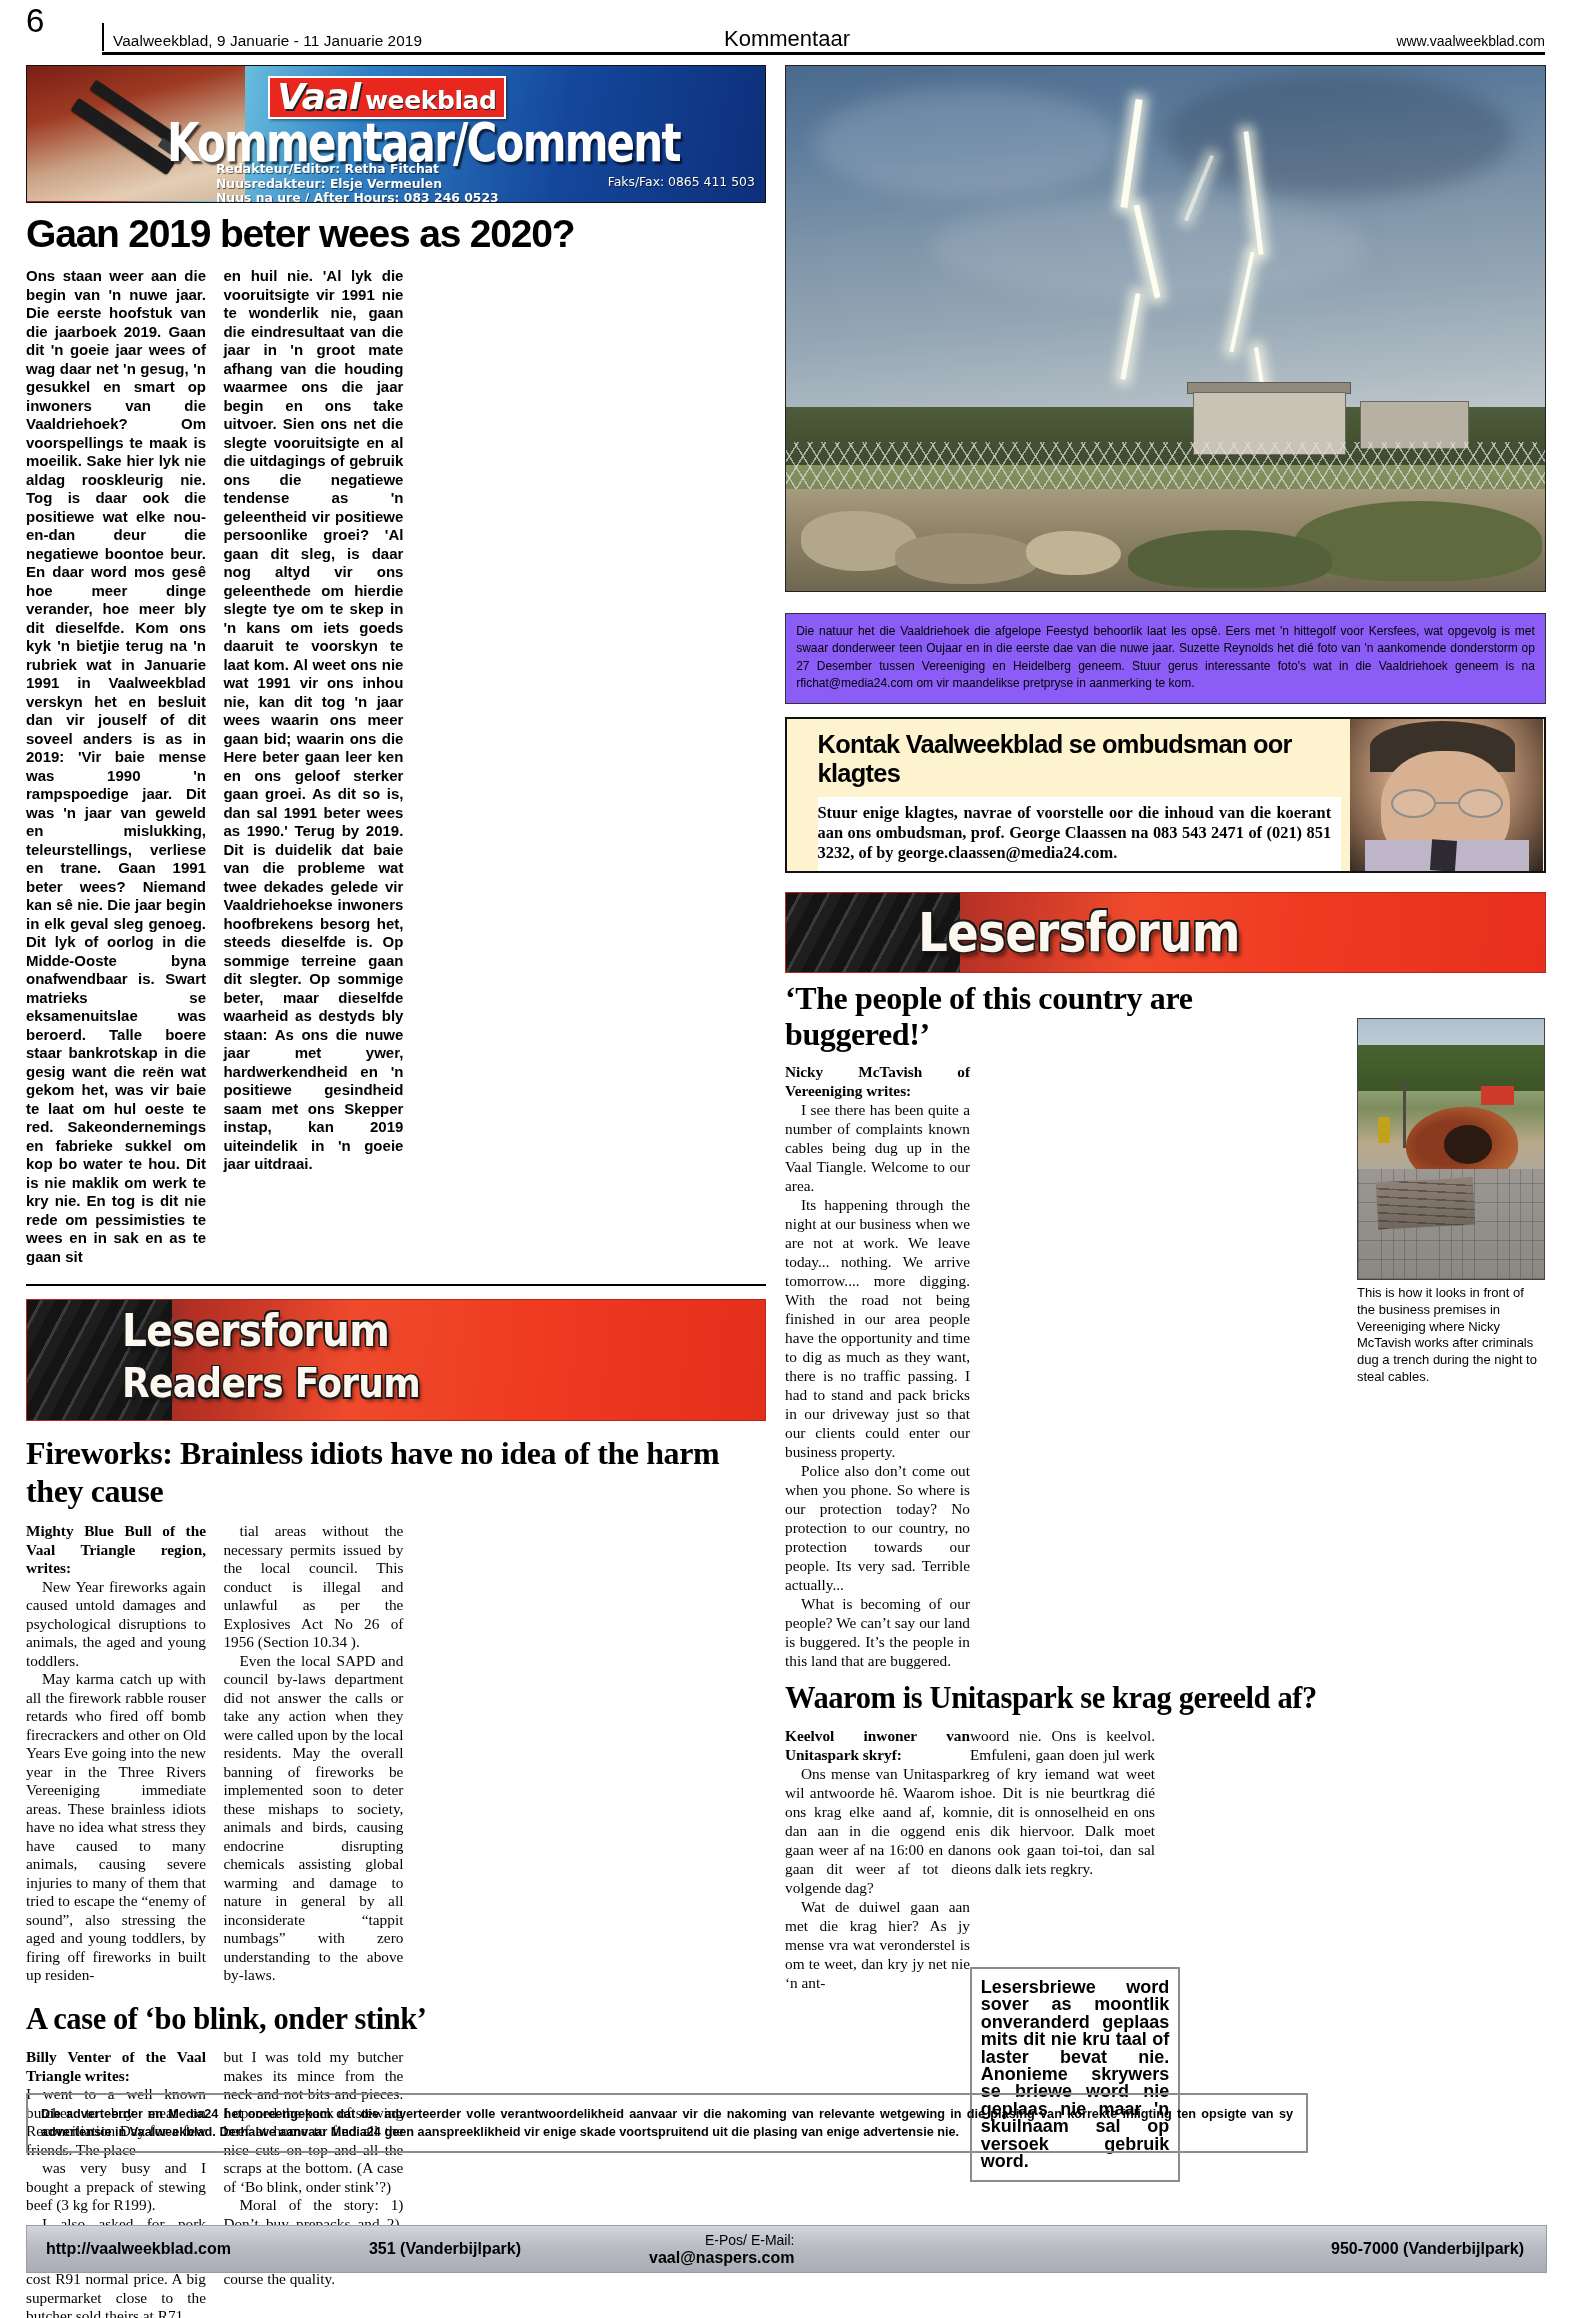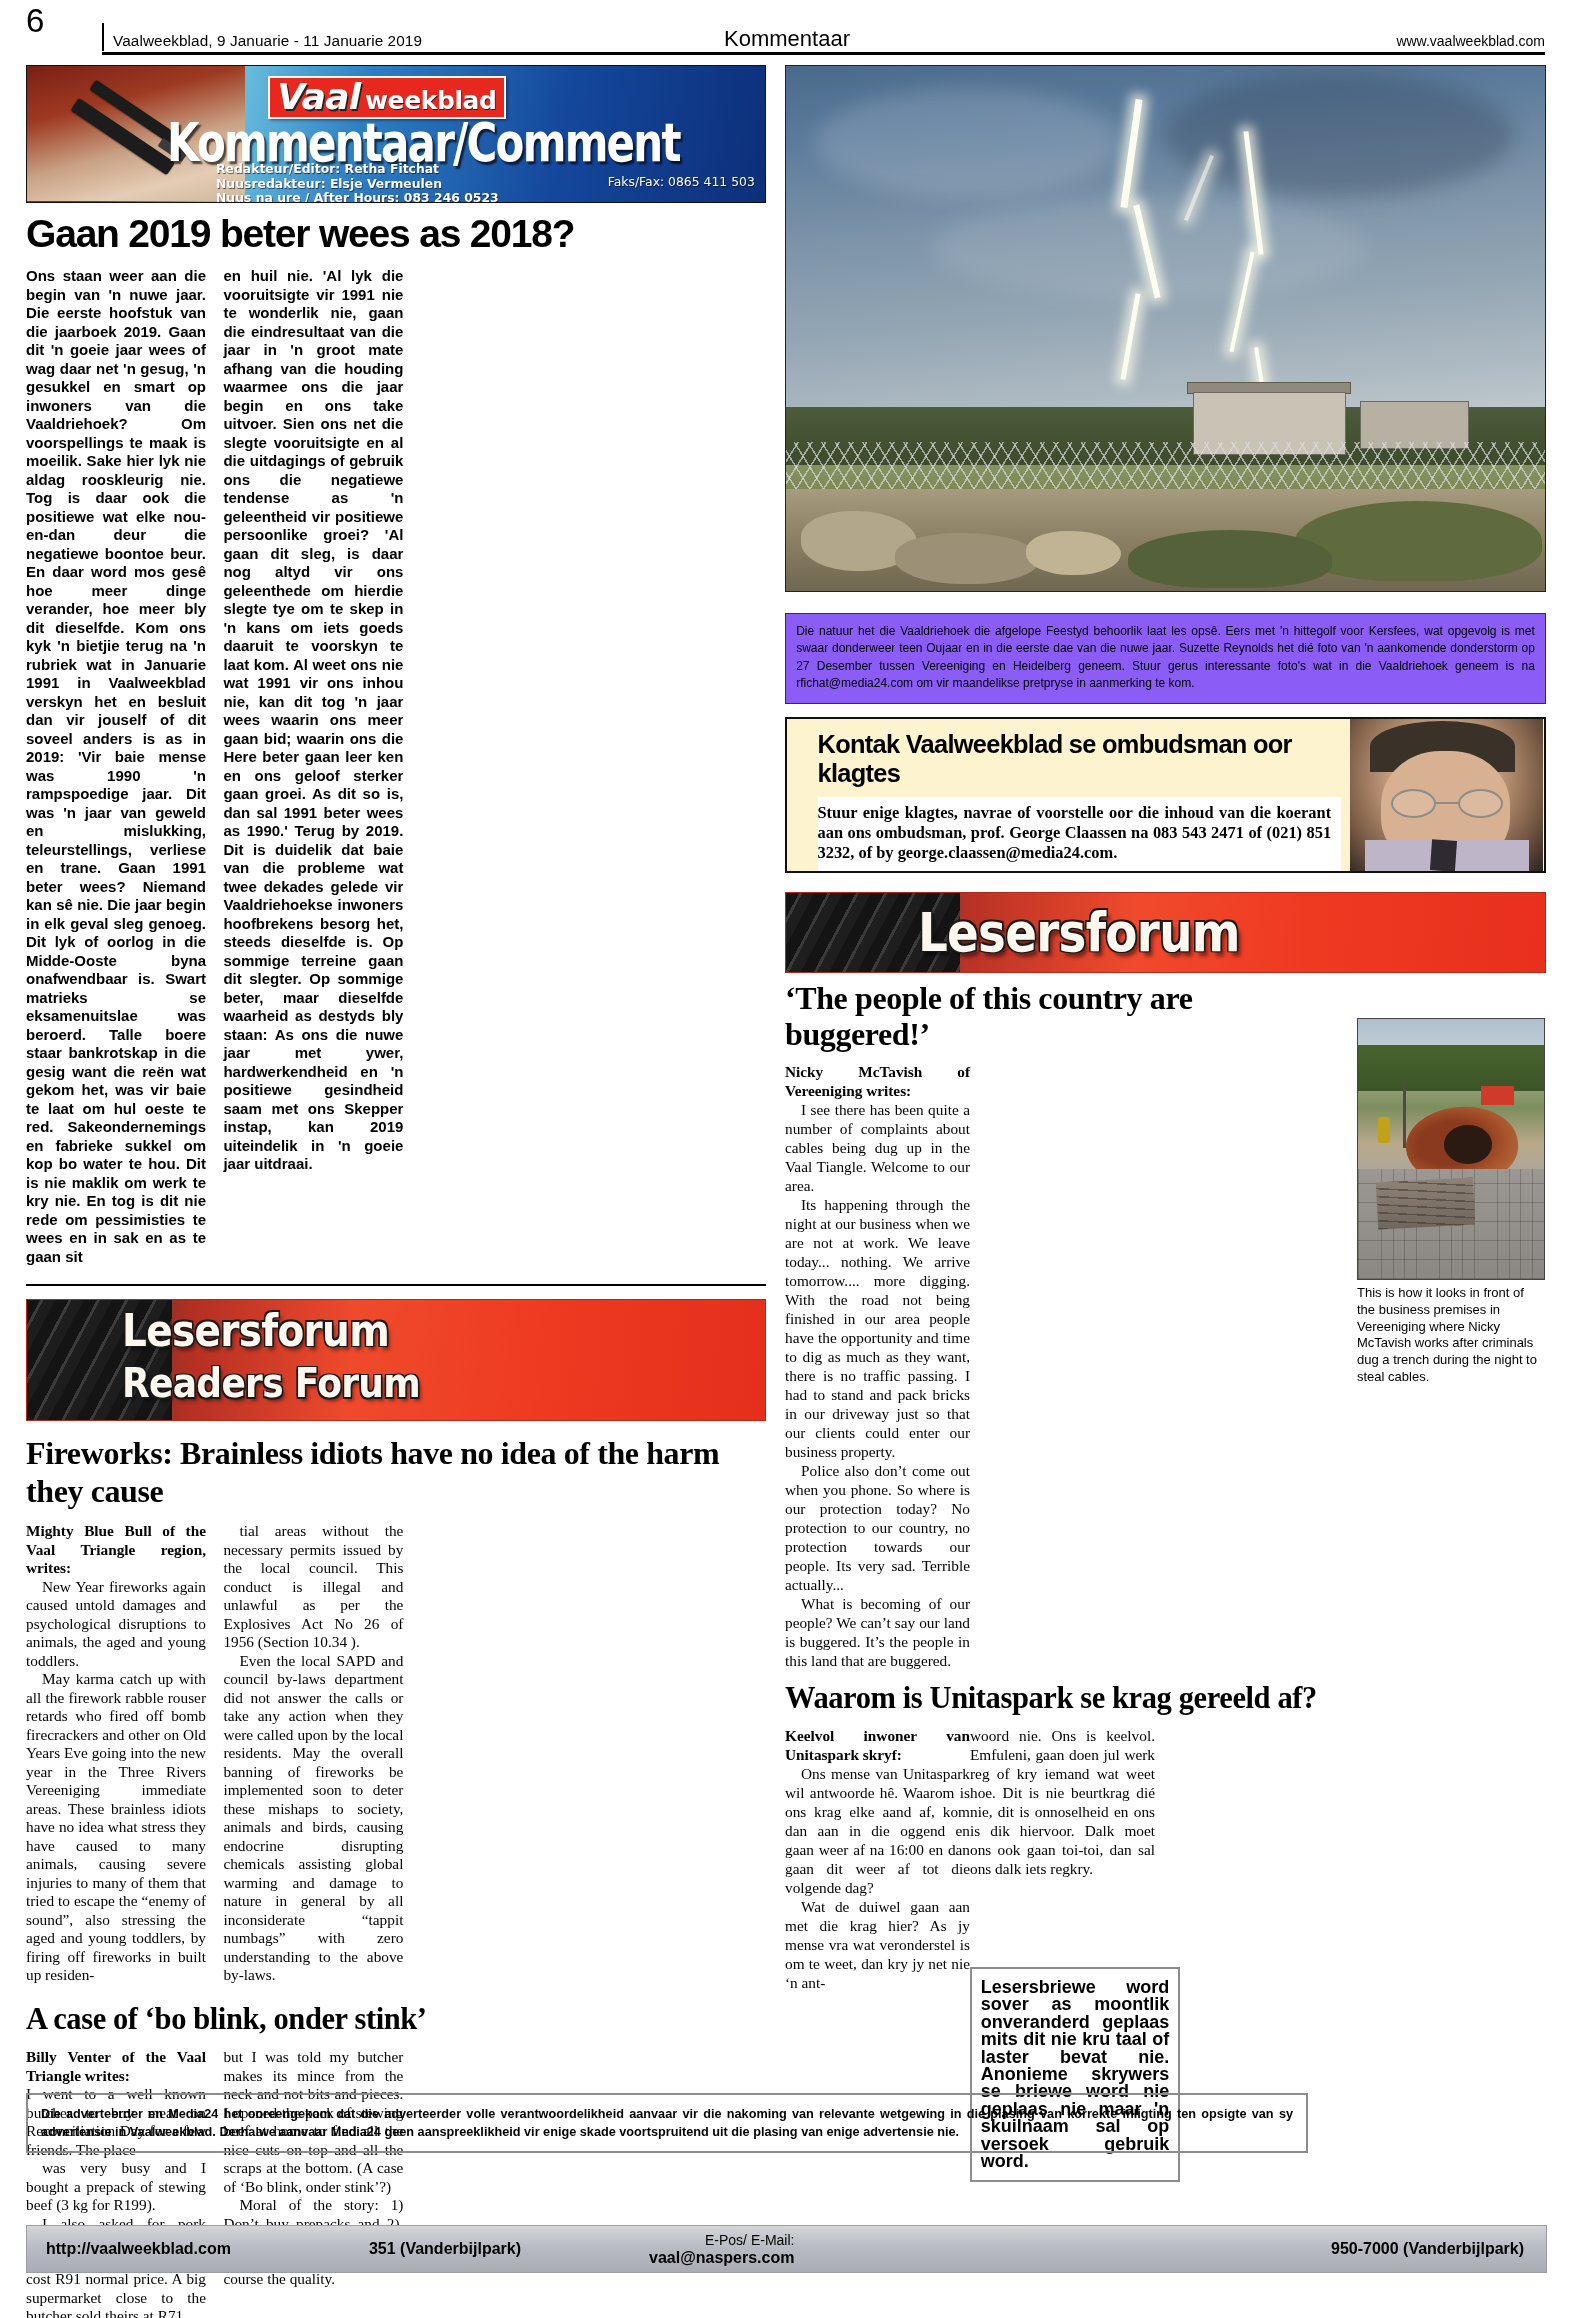--- a/index.html
+++ b/index.html
@@ -410,21 +410,21 @@
     </div>
     <div class="mh-title">Kommentaar/Comment</div>
     <div class="mh-credits">
       <div>Redakteur/Editor: Retha Fitchat</div>
       <div>Nuusredakteur: Elsje Vermeulen</div>
       <div>Nuus na ure / After Hours:  083 246 0523</div>
     </div>
     <div class="mh-fax">Faks/Fax: 0865 411 503</div>
   </div>
 
-  <div class="main-headline">Gaan 2019 beter wees as 2018?</div>
+  <div class="main-headline">Gaan 2019 beter wees as 2020?</div>
 
   <div class="lede-cols">
     <div class="lede-col">
       <p>Ons staan weer aan die begin van 'n nuwe jaar. Die eerste hoofstuk van die jaarboek 2019. Gaan dit 'n goeie jaar wees of wag daar net 'n gesug, 'n gesukkel en smart op inwoners van die Vaaldriehoek? Om voorspellings te maak is moeilik. Sake hier lyk nie aldag rooskleurig nie. Tog is daar ook die positiewe wat elke nou-en-dan deur die negatiewe boontoe beur. En daar word mos gesê hoe meer dinge verander, hoe meer bly dit dieselfde. Kom ons kyk 'n bietjie terug na 'n rubriek wat in Januarie 1991 in Vaalweekblad verskyn het en besluit dan vir jouself of dit soveel anders is as in 2019: 'Vir baie mense was 1990 'n rampspoedige jaar. Dit was 'n jaar van geweld en mislukking, teleurstellings, verliese en trane. Gaan 1991 beter wees? Niemand kan sê nie. Die jaar begin in elk geval sleg genoeg. Dit lyk of oorlog in die Midde-Ooste byna onafwendbaar is. Swart matrieks se eksamenuitslae was beroerd. Talle boere staar bankrotskap in die gesig want die reën wat gekom het, was vir baie te laat om hul oeste te red. Sakeondernemings en fabrieke sukkel om kop bo water te hou. Dit is nie maklik om werk te kry nie. En tog is dit nie rede om pessimisties te wees en in sak en as te gaan sit</p>
     </div>
     <div class="lede-col">
       <p>en huil nie. 'Al lyk die vooruitsigte vir 1991 nie te wonderlik nie, gaan die eindresultaat van die jaar in 'n groot mate afhang van die houding waarmee ons die jaar begin en ons take uitvoer. Sien ons net die slegte vooruitsigte en al die uitdagings of gebruik ons die negatiewe tendense as 'n geleentheid vir positiewe persoonlike groei? 'Al gaan dit sleg, is daar nog altyd vir ons geleenthede om hierdie slegte tye om te skep in 'n kans om iets goeds daaruit te voorskyn te laat kom. Al weet ons nie wat 1991 vir ons inhou nie, kan dit tog 'n jaar wees waarin ons meer gaan bid; waarin ons die Here beter gaan leer ken en ons geloof sterker gaan groei. As dit so is, dan sal 1991 beter wees as 1990.' Terug by 2019. Dit is duidelik dat baie van die probleme wat twee dekades gelede vir Vaaldriehoekse inwoners hoofbrekens besorg het, steeds dieselfde is. Op sommige terreine gaan dit slegter. Op sommige beter, maar dieselfde waarheid as destyds bly staan: As ons die nuwe jaar met ywer, hardwerkendheid en 'n positiewe gesindheid saam met ons Skepper instap, kan 2019 uiteindelik in 'n goeie jaar uitdraai.</p>
     </div>
   </div>
 
@@ -517,21 +517,21 @@
     <div class="lf-keys"></div>
     <div class="lf-word">Lesersforum</div>
   </div>
 
   <div style="display:flex; gap:19px;">
     <div style="width:553px;">
       <div class="serif-headline h-buggered">‘The people of this country are buggered!’</div>
       <div class="rv-cols" style="gap:19px;">
         <div class="rv-col">
           <p class="byline">Nicky McTavish of Vereeniging writes:</p>
-          <p class="indent">I see there has been quite a number of complaints about cables being dug up in the Vaal Tiangle. Welcome to our area.</p>
+          <p class="indent">I see there has been quite a number of complaints known cables being dug up in the Vaal Tiangle. Welcome to our area.</p>
           <p class="indent">Its happening through the night at our business when we are not at work. We leave today... nothing. We arrive tomorrow.... more digging. With the road not being finished in our area people have the opportunity and time to dig as much as they want, there is no traffic passing. I had to stand and pack bricks in our driveway just so that our clients could enter our business property.</p>
           <p class="indent">Police also don’t come out when you phone. So where is our protection today? No protection to our country, no protection towards our people. Its very sad. Terrible actually...</p>
           <p class="indent">What is becoming of our people? We can’t say our land is buggered. It’s the people in this land that are buggered.</p>
         </div>
       </div>
     </div>
     <div style="width:188px; padding-top:45px;">
       <div class="trench-photo">
         <div class="tp-sky"></div>
         <div class="tp-trees"></div>

